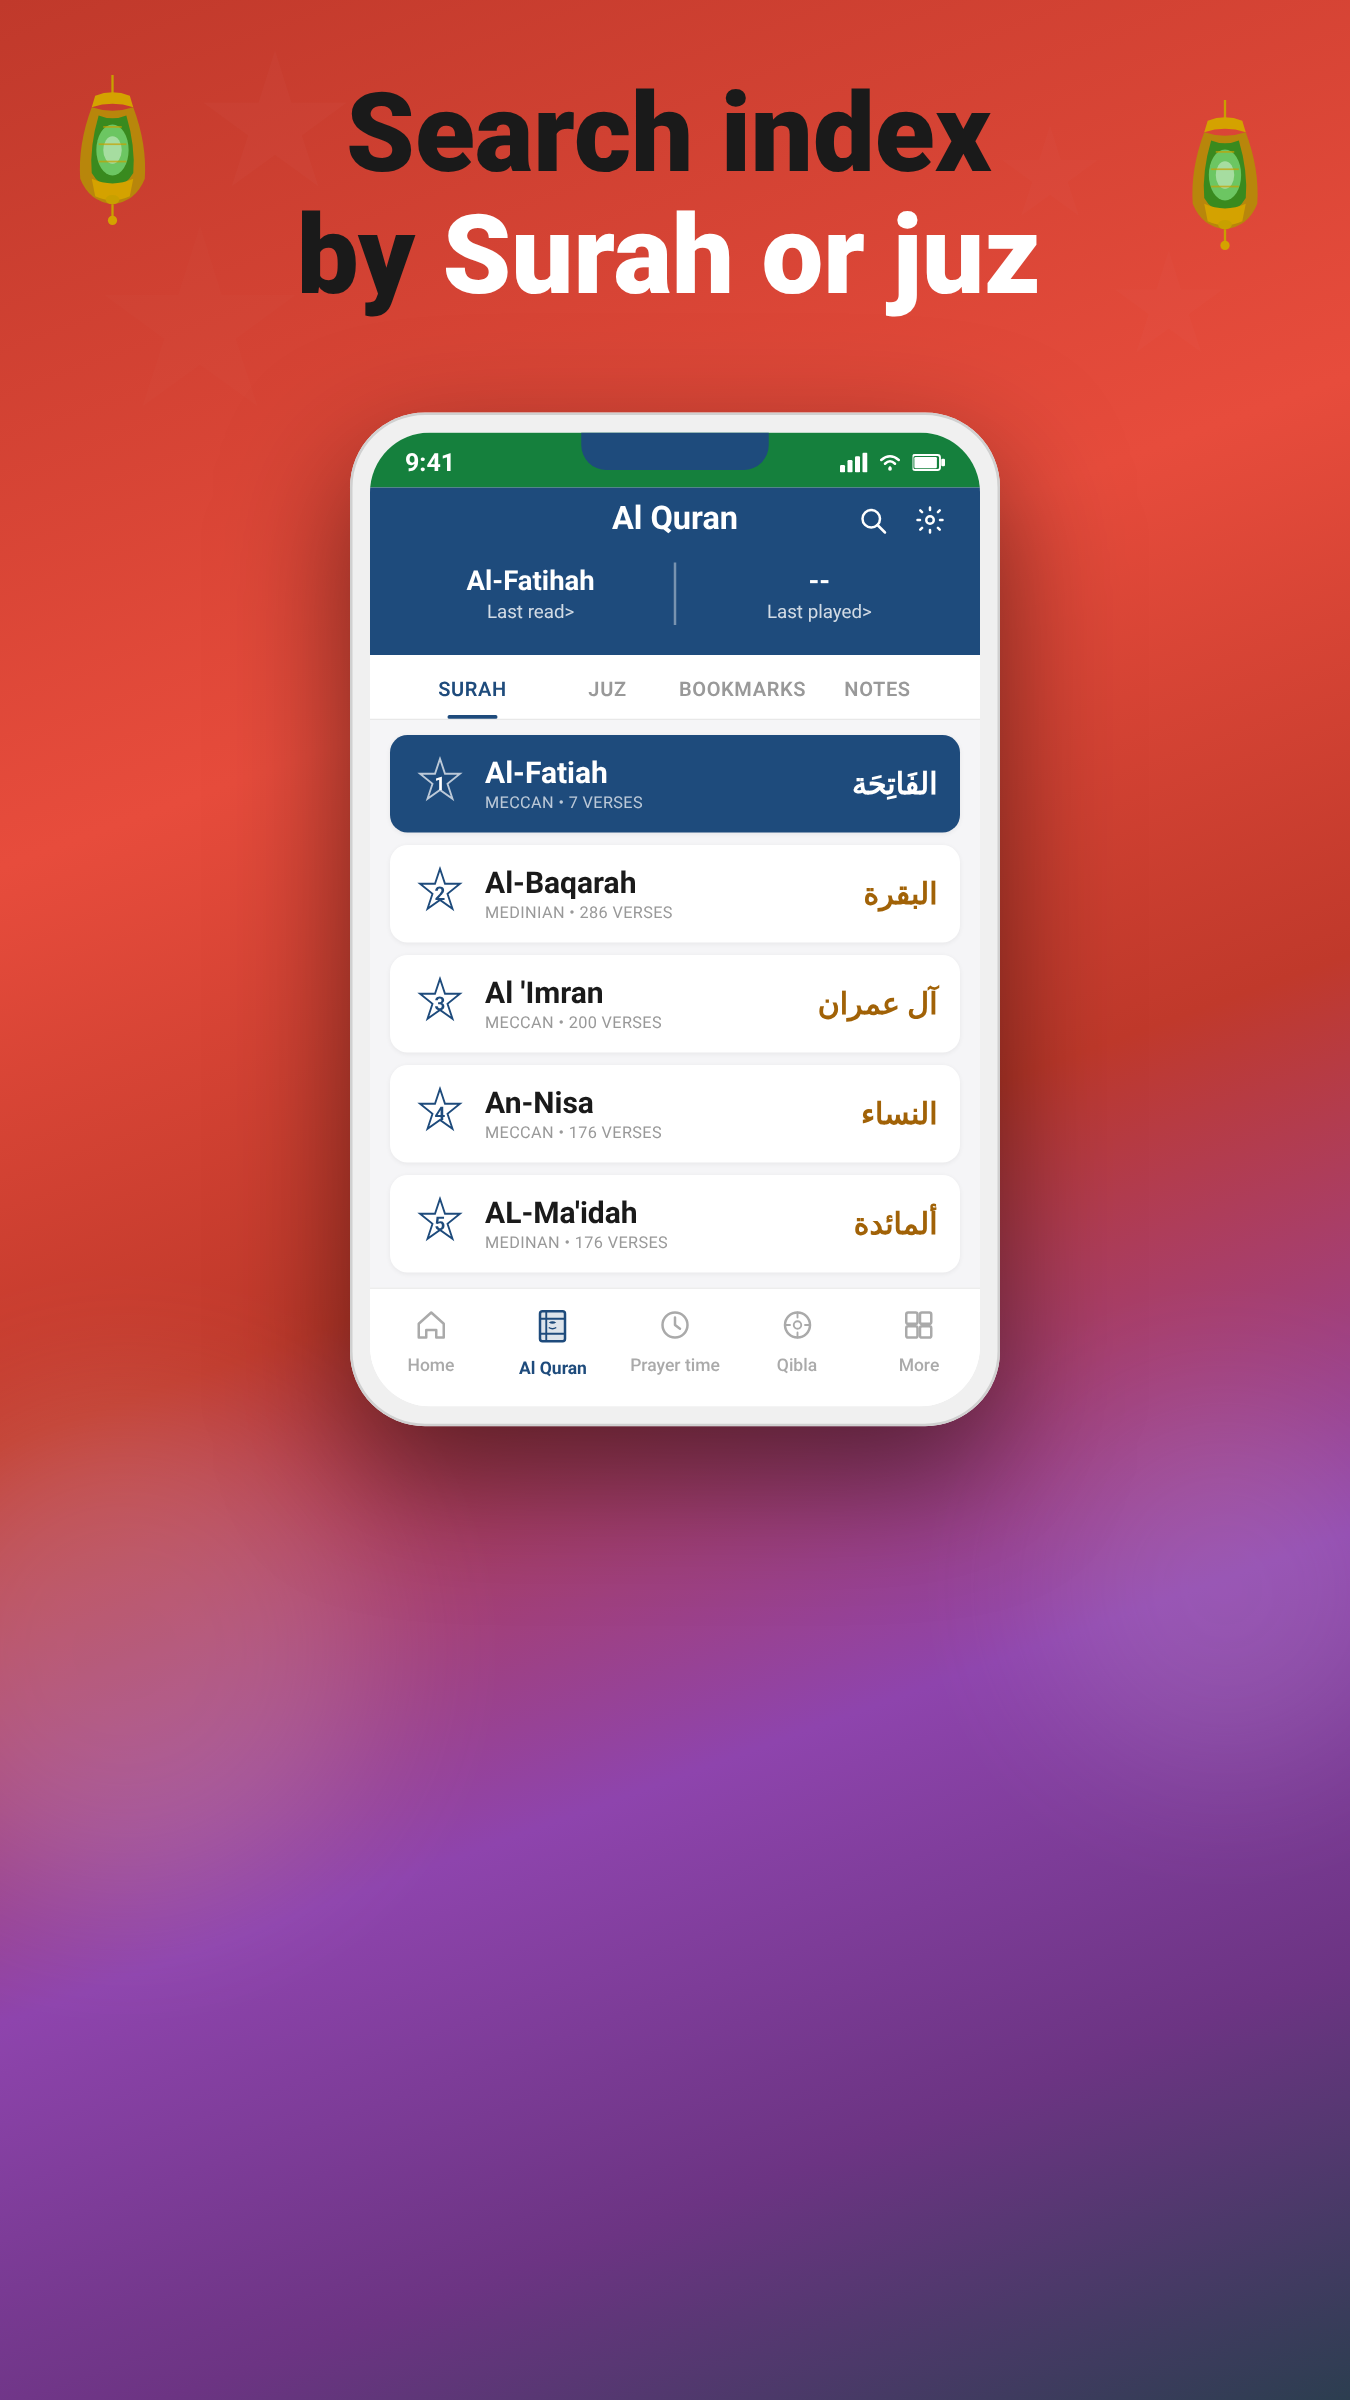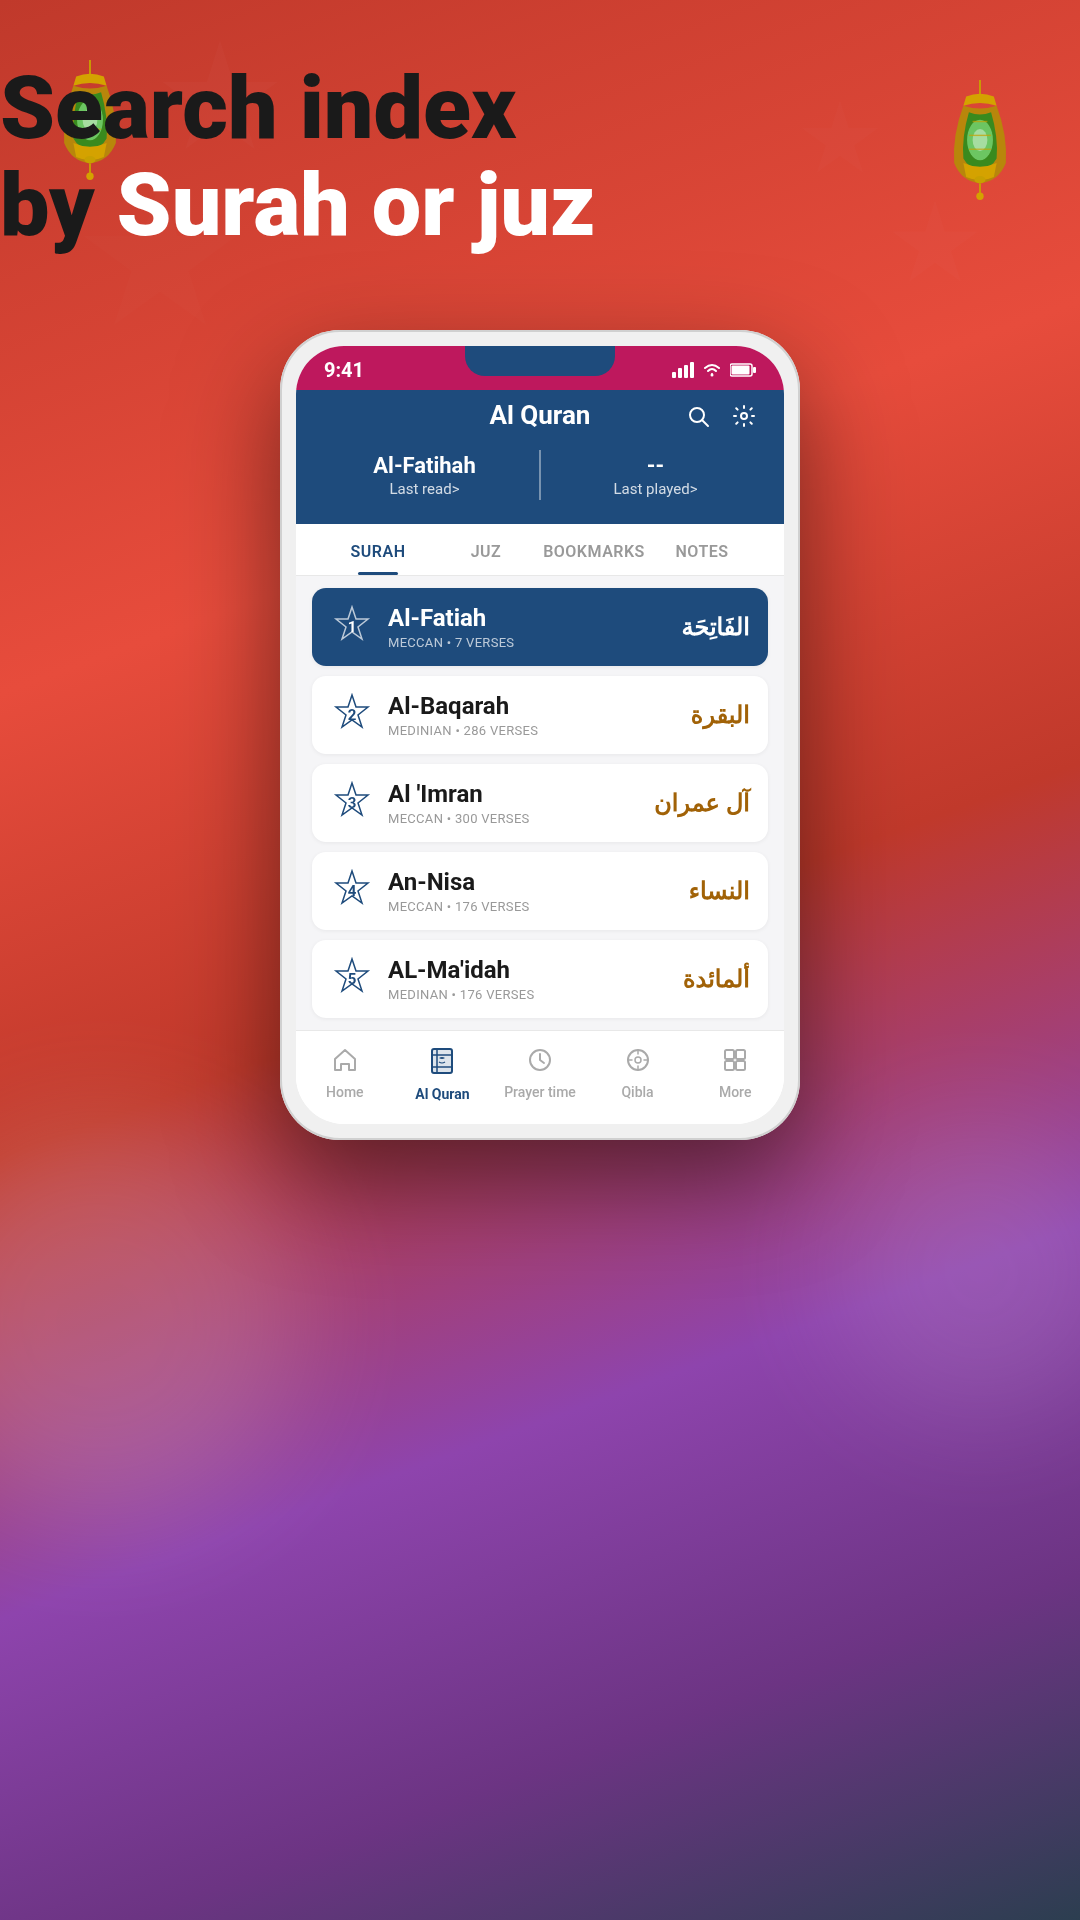--- a/index.html
+++ b/index.html
@@ -54,21 +54,21 @@
       width: 100%;
       height: 100%;
     }
 
     
     .hero-text {
       position: absolute;
       top: 60px;
       left: 0;
       right: 10px;
-      text-align: left;
+      text-align: center;
       z-index: 2;
     }
 
     .hero-title {
       font-size: 88px;
       font-weight: 900;
       color: #1a1a1a;
       line-height: 1.1;
     }
 
@@ -98,21 +98,21 @@
     .phone-inner {
       width: 100%;
       background: #ffffff;
       border-radius: 48px;
       overflow: hidden;
       position: relative;
     }
 
     
     .status-bar {
-      background: #be185d;
+      background: #15803d;
       display: flex;
       align-items: center;
       justify-content: space-between;
       padding: 12px 28px 8px;
       color: white;
       font-size: 18px;
       font-weight: 600;
     }
 
     .status-time {
@@ -566,21 +566,21 @@
 
         <div class="surah-item">
           <div class="surah-number">
             <svg viewBox="0 0 44 44" fill="none" xmlns="http://www.w3.org/2000/svg">
               <polygon points="22,2 26,14 38,14 28,22 32,34 22,27 12,34 16,22 6,14 18,14" stroke="#1e4b7c" stroke-width="1.5" fill="none"></polygon>
             </svg>
             <span class="surah-number-text">3</span>
           </div>
           <div class="surah-info">
             <div class="surah-name">Al 'Imran</div>
-            <div class="surah-meta">MECCAN • 300 VERSES</div>
+            <div class="surah-meta">MECCAN • 200 VERSES</div>
           </div>
           <div class="surah-arabic">آل عمران</div>
         </div>
 
         <div class="surah-item">
           <div class="surah-number">
             <svg viewBox="0 0 44 44" fill="none" xmlns="http://www.w3.org/2000/svg">
               <polygon points="22,2 26,14 38,14 28,22 32,34 22,27 12,34 16,22 6,14 18,14" stroke="#1e4b7c" stroke-width="1.5" fill="none"></polygon>
             </svg>
             <span class="surah-number-text">4</span>

